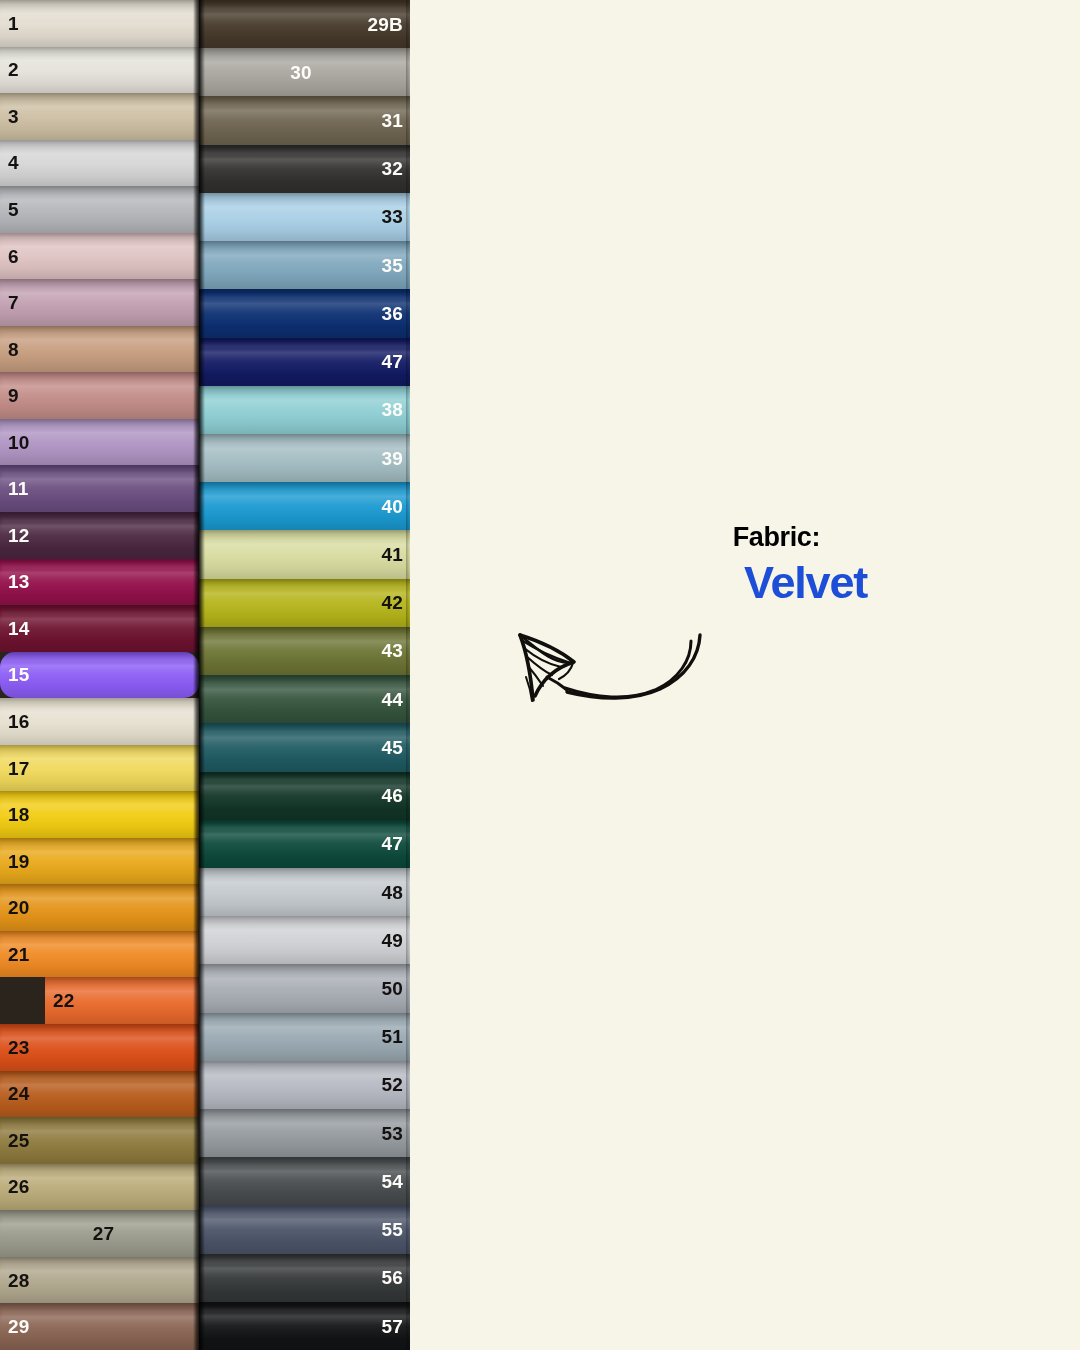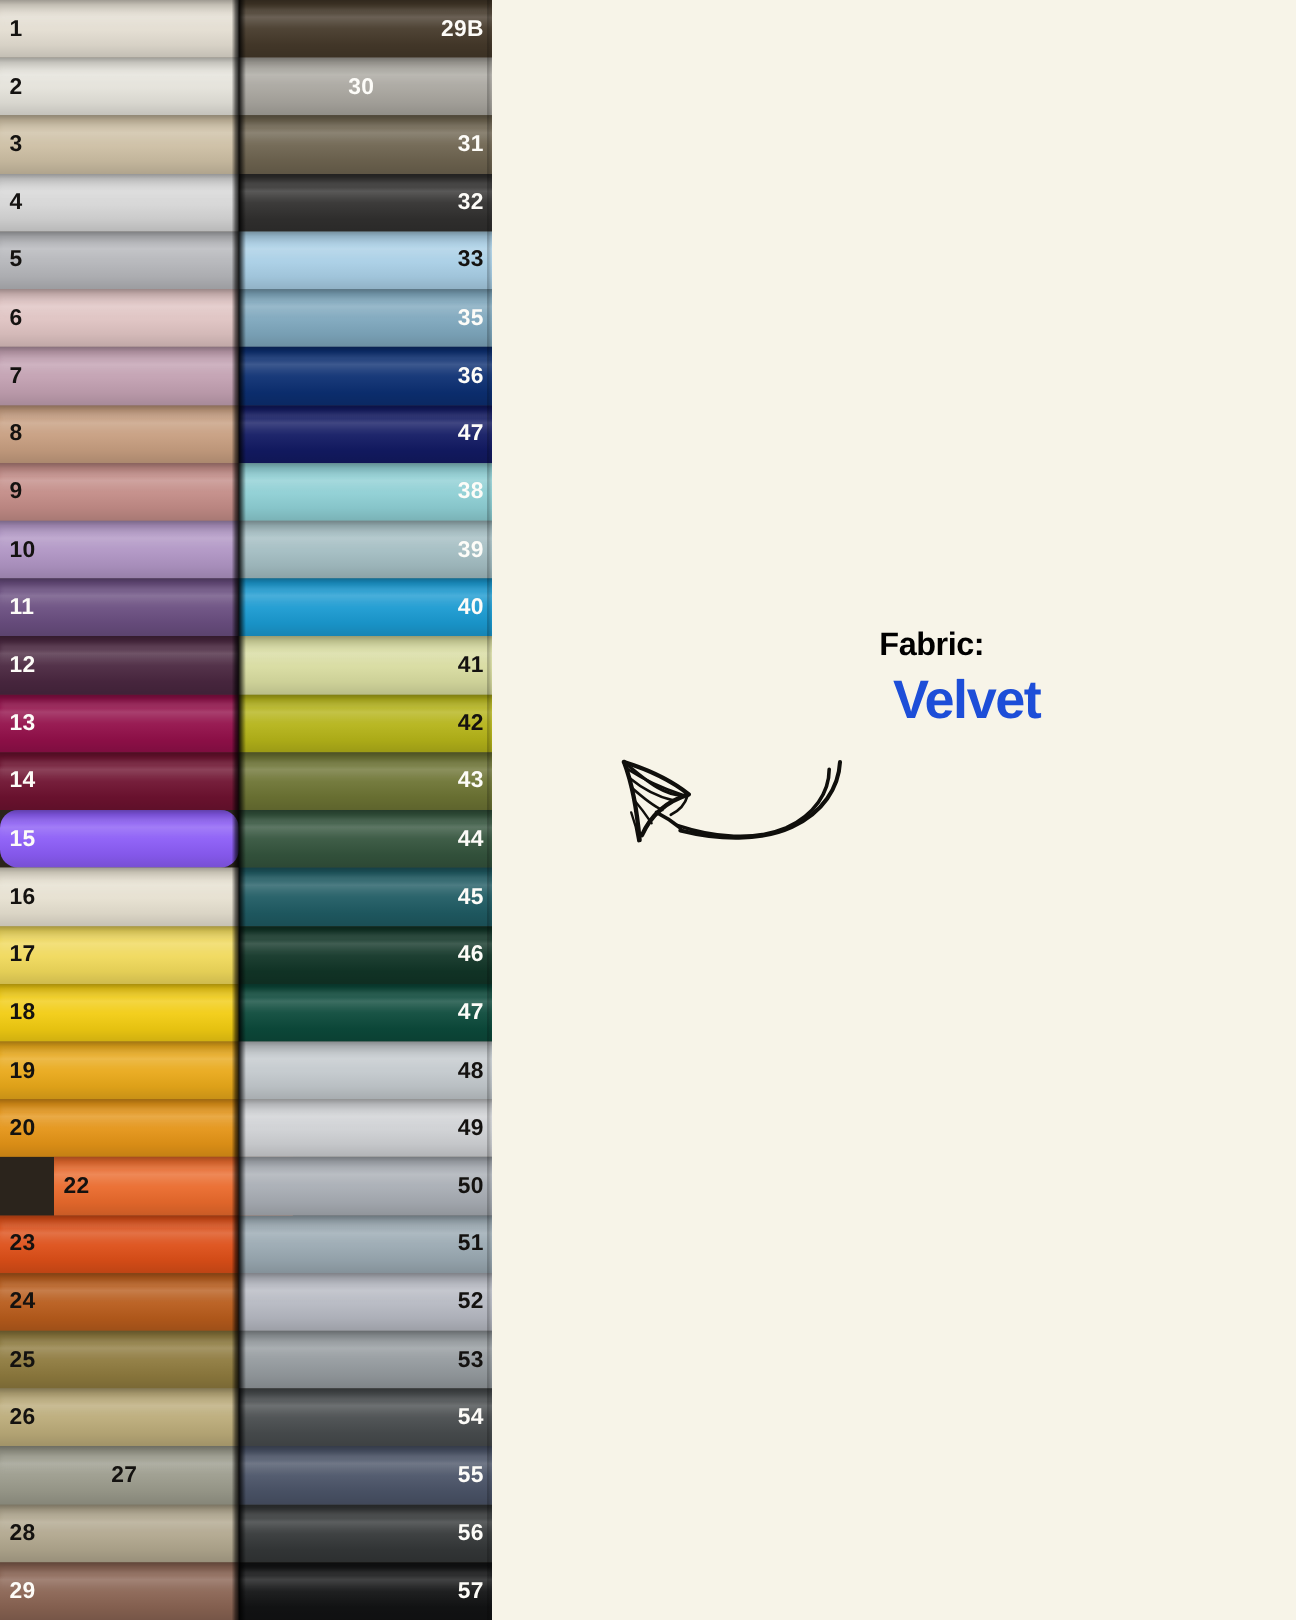--- a/index.html
+++ b/index.html
@@ -262,20 +262,25 @@
         <div class="swatch" style="background: rgb(233, 169, 26);">
           <div class="fold"></div>
           <div class="sheen"></div>
           <span class="swatch-num num-dark">19</span>
         </div>
         <div class="swatch" style="background: rgb(228, 148, 23);">
           <div class="fold"></div>
           <div class="sheen"></div>
           <span class="swatch-num num-dark">20</span>
         </div>
+        <div class="swatch" style="background: rgb(240, 138, 35);">
+          <div class="fold"></div>
+          <div class="sheen"></div>
+          <span class="swatch-num num-dark">21</span>
+        </div>
         <div class="swatch" style="background: rgb(234, 106, 44); margin-left: 45px;">
           <div class="fold"></div>
           <div class="sheen"></div>
           <span class="swatch-num num-dark">22</span>
         </div>
         <div class="swatch" style="background: rgb(221, 79, 24);">
           <div class="fold"></div>
           <div class="sheen"></div>
           <span class="swatch-num num-dark">23</span>
         </div>

